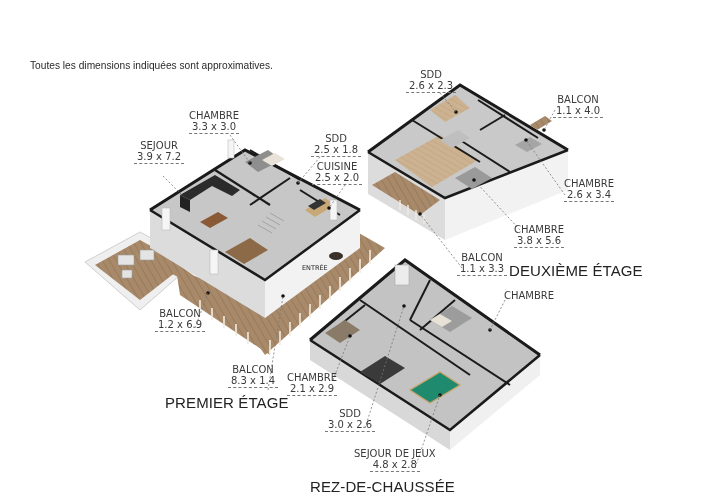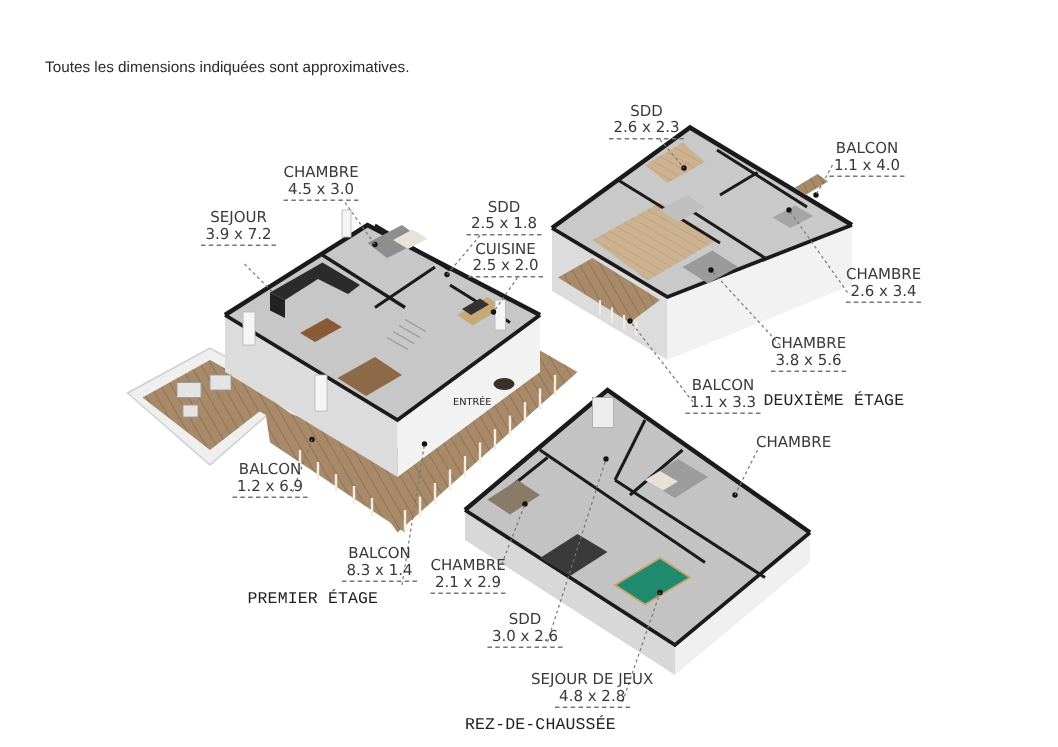--- a/index.html
+++ b/index.html
@@ -1,24 +1,24 @@
 <!DOCTYPE html>
 <html><head>
   <meta charset="utf-8">
   <style>
     html, body { margin: 0; padding: 0; background: #ffffff; }
     body { width: 705px; height: 498px; position: relative; overflow: hidden;
            font-family: "Liberation Sans", "DejaVu Sans", sans-serif; color: #333; }
     .disclaimer { position: absolute; left: 30px; top: 38px; font-size: 10.2px; line-height: 15px; color: #2a2a2a; }
-    .disclaimer div { white-space: nowrap; }
+    .disclaimer div { white-space: nowrap; margin-top: 20px; }
     svg.plans { position: absolute; left: 0; top: 0; }
     .lbl { position: absolute; text-align: center; font-family: "DejaVu Sans", sans-serif;
            font-size: 10px; line-height: 11px; color: #3a3a3a; white-space: nowrap; }
     .lbl .dim { display: inline-block; border-bottom: 1px dashed #777; padding: 0 3px 1px; }
-    .floor-title { position: absolute; font-family: Liberation Mono, monospace; font-size: 11px;
+    .floor-title { position: absolute; font-family: Liberation Sans, sans-serif; font-size: 15px;
                    color: #222; white-space: nowrap; letter-spacing: 0.1px; }
     .entree { position: absolute; font-family: "DejaVu Sans", sans-serif; font-size: 6.5px; color: #222; }
   </style>
 </head>
 <body>
 
 <div class="disclaimer">
   <div>Toutes les dimensions indiquées sont approximatives.</div>
 </div>
 
@@ -203,21 +203,21 @@
       <line x1="333" y1="380" x2="350" y2="336"></line>
       <line x1="365" y1="428" x2="404" y2="306"></line>
       <line x1="505" y1="300" x2="490" y2="330"></line>
       <line x1="415" y1="468" x2="440" y2="395"></line>
     </g>
   </g>
 </svg>
 
 <div class="lbl" style="left:189px; top:110px;">
   <div>CHAMBRE</div>
-  <div class="dim">4.5 x 3.0</div>
+  <div class="dim">3.3 x 3.0</div>
 </div>
 <div class="lbl" style="left:134px; top:140px;">
   <div>SEJOUR</div>
   <div class="dim">3.9 x 7.2</div>
 </div>
 <div class="lbl" style="left:311px; top:133px;">
   <div>SDD</div>
   <div class="dim">2.5 x 1.8</div>
 </div>
 <div class="lbl" style="left:312px; top:161px;">

